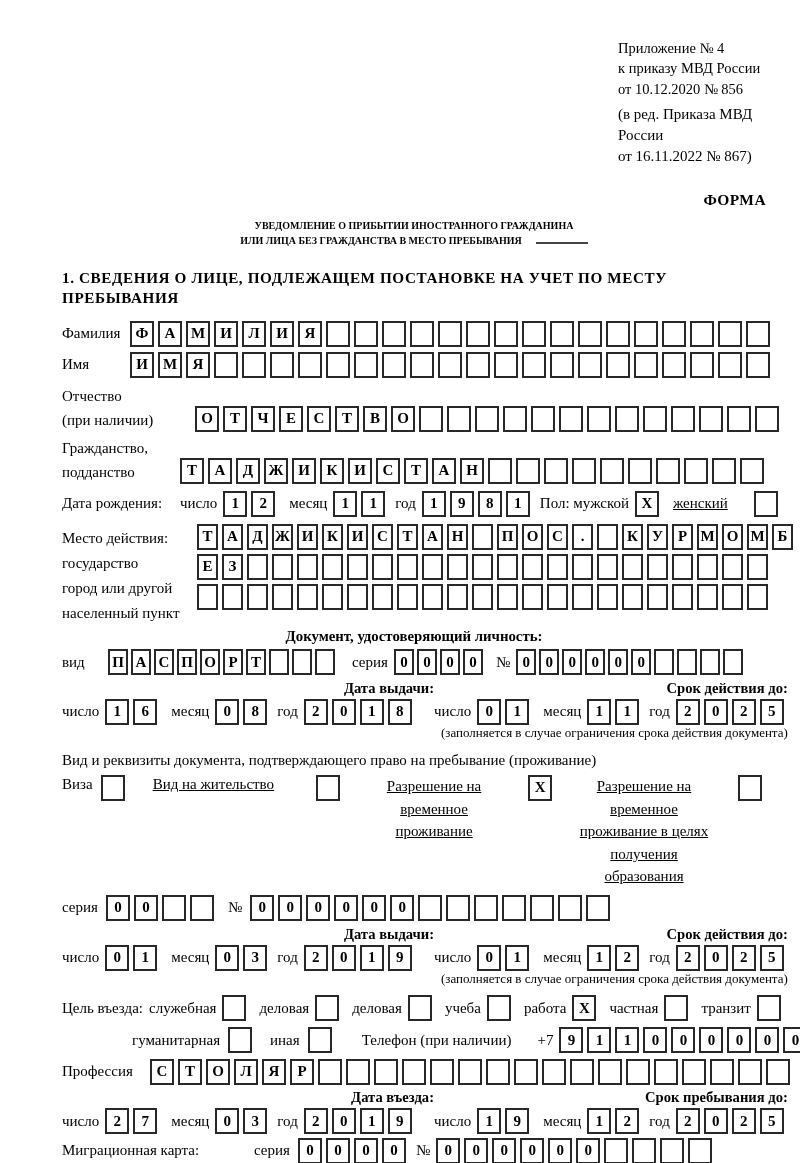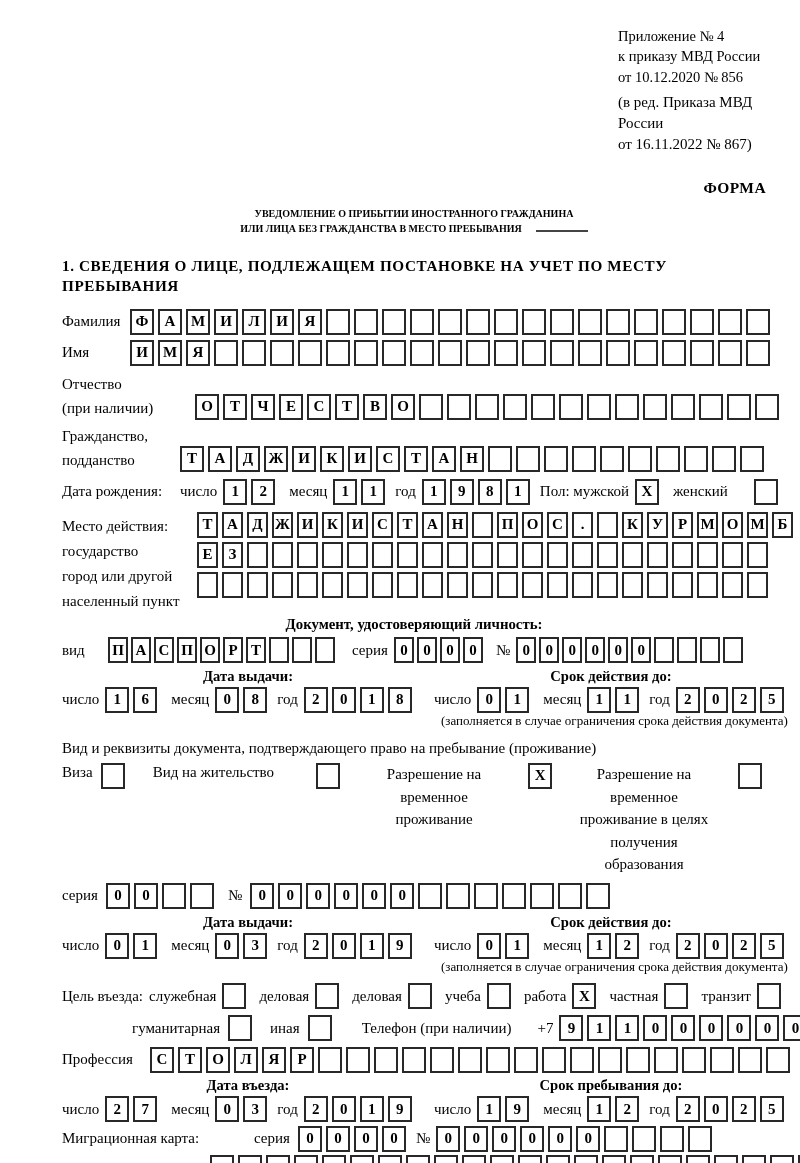--- a/index.html
+++ b/index.html
@@ -1,18 +1,18 @@
 <!DOCTYPE html>
 <html><head>
 <meta charset="utf-8">
 <style>
   * { box-sizing: border-box; }
   html,body { margin:0; padding:0; background:#fff; }
   body { font-family:"Liberation Serif","DejaVu Serif",serif; color:#000; }
-  .page { position:relative; width:800px; height:1163px; padding:26px 34px 0 62px; overflow:hidden; font-size:15px; line-height:1.3; background:#fff; }
+  .page { position:relative; width:800px; height:1163px; padding:38px 34px 0 62px; overflow:hidden; font-size:15px; line-height:1.3; background:#fff; }
 
   .hdr { margin-left:556px; font-size:14.5px; line-height:1.4; }
   .hdr2 { margin-top:5px; font-size:15px; }
   .forma { text-align:right; font-weight:bold; margin-top:23px; font-size:15.5px; letter-spacing:.4px; }
   .title { text-align:center; font-weight:bold; font-size:10px; line-height:1.5; margin-top:8px; }
   .blank { display:inline-block; width:52px; border-bottom:2px solid #444; margin-left:14px; }
   .sec1 { font-weight:bold; font-size:15.2px; letter-spacing:.6px; margin-top:20px; }
 
   .row { display:flex; align-items:center; margin-top:2px; min-height:29px; }
   .row.top { align-items:flex-end; }
@@ -26,33 +26,33 @@
   .sm .cell { width:21px; margin-right:4px; }
 
   .w68 { width:68px; flex:none; }
   .w48 { width:46px; flex:none; }
   .w88 { width:88px; flex:none; }
   .w105{ width:108px; flex:none; }
   .w118{ width:118px; flex:none; }
   .w133{ width:133px; flex:none; }
   .w192{ width:192px; flex:none; }
   .g6 { margin-left:6px; } .g10 { margin-left:10px; } .g14 { margin-left:14px; }
-  .mr6 { margin-right:6px; } .mr8 { margin-right:8px; } .mr10 { margin-right:26px; }
+  .mr6 { margin-right:6px; } .mr8 { margin-right:8px; } .mr10 { margin-right:26px;text-decoration:underline; }
 
   .h2 { min-height:44px; }
   .bp { display:flex; margin-top:4px; }
   .bp .lblcol { width:135px; flex:none; line-height:25px; padding-top:3px; }
   .bp .bprow { display:flex; margin-bottom:2px; min-height:28px; align-items:center; }
 
   .dochead { text-align:center; font-weight:bold; font-size:14.8px; margin-top:1px; }
 
   .dates { display:flex; margin-top:2px; }
   .dcol { width:372px; flex:none; }
   .dcol2 { flex:1; }
-  .dhead { text-align:center; font-weight:bold; font-size:14.6px; }
+  .dhead { text-align:right; font-weight:bold; font-size:14.6px; }
   .dgrp { display:flex; align-items:center; margin-top:1px; }
   .note { font-size:13px; text-align:right; margin-top:0px; }
 
   .intro { margin-top:6px; line-height:1.7; }
   .chkrow { display:flex; align-items:flex-start; margin-top:2px; }
   .chk { display:flex; align-items:flex-start; }
   .clabel { text-align:center; line-height:1.5; }
 
   .purposerow { display:flex; align-items:center; margin-top:6px; min-height:30px; flex-wrap:nowrap; }
   .purposerow .lbl { margin-right:6px; }

